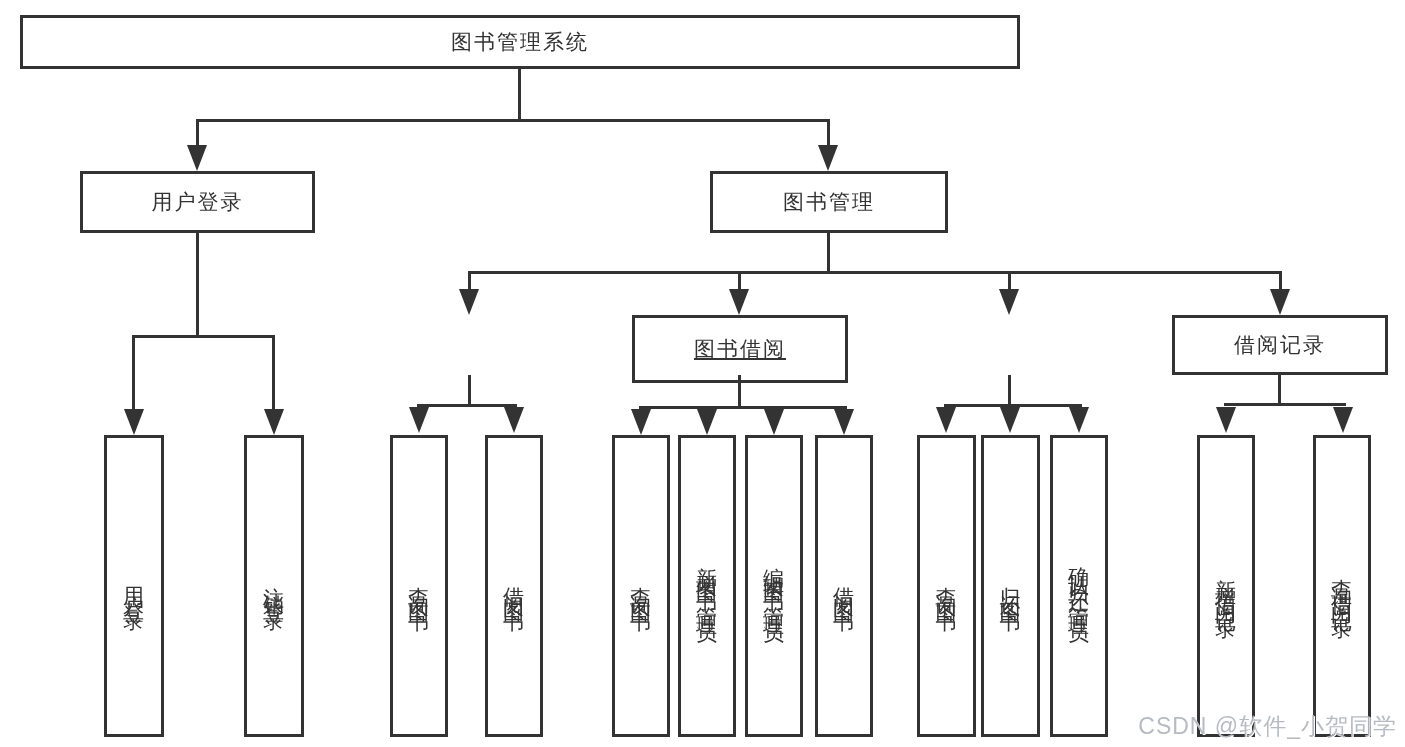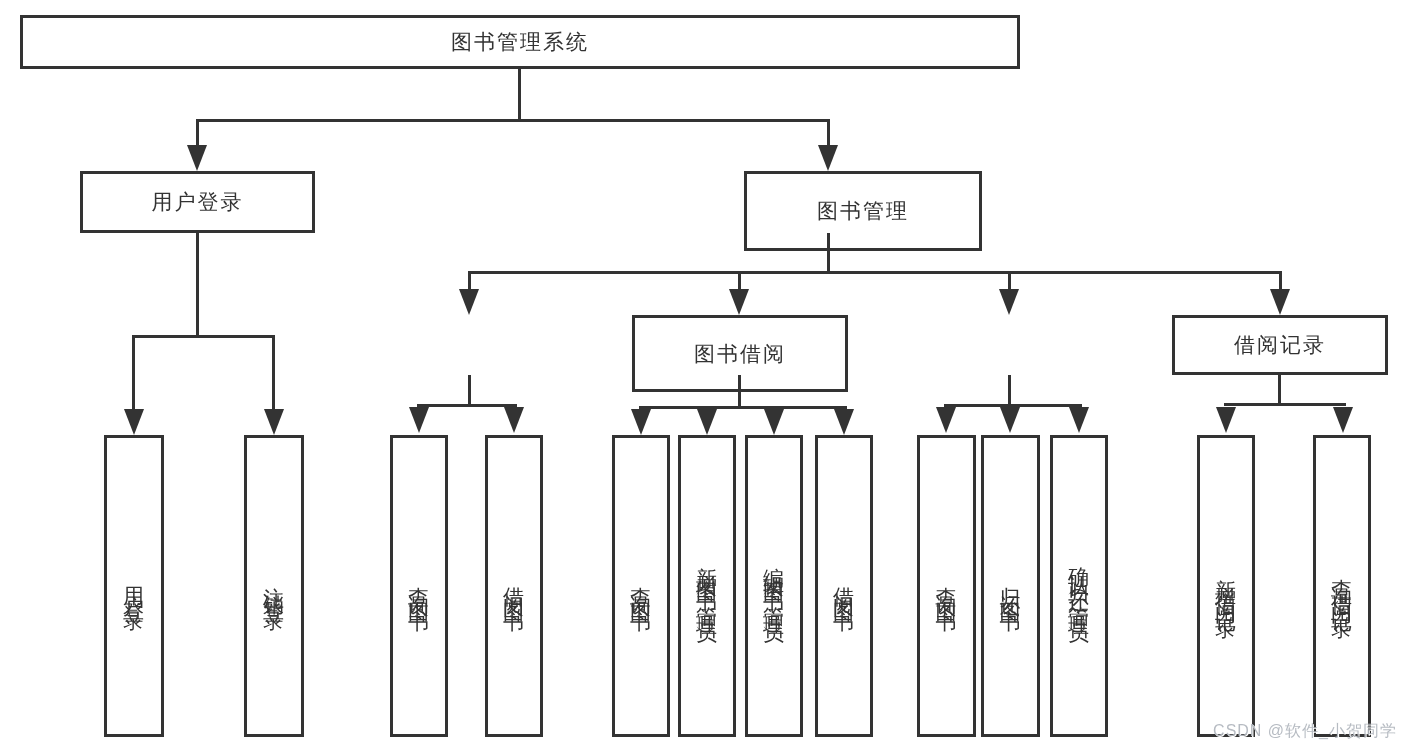--- a/index.html
+++ b/index.html
@@ -38,21 +38,21 @@
   .hline{position:absolute;height:3px;background:var(--line);}
   .arrow{
     position:absolute;width:0;height:0;
     border-left:10px solid transparent;
     border-right:10px solid transparent;
     border-top:26px solid var(--line);
   }
   .watermark{
     position:absolute;
     right:8px;bottom:5px;
-    font-size:16px;
+    font-size:23px;
     color:rgba(178,183,191,0.95);
     text-shadow:1px 1px 0 #ffffff;
     letter-spacing:1px;
     z-index:10;
     white-space:nowrap;
   }
 </style>
 </head>
 <body>
 
@@ -65,21 +65,21 @@
   <div class="vline" style="left:518px;top:68px;height:53px;"></div>
   <div class="hline" style="left:196px;top:119px;width:634px;"></div>
   <div class="vline" style="left:196px;top:119px;height:32px;"></div>
   <div class="arrow" style="left:187px;top:145px;"></div>
   <div class="vline" style="left:827px;top:119px;height:32px;"></div>
   <div class="arrow" style="left:818px;top:145px;"></div>
 
   <div class="node" style="left:80px;top:171px;width:235px;height:62px;">
     <span class="h-label">用户登录</span>
   </div>
-  <div class="node" style="left:744px;top:171px;width:238px;height:80px;">
+  <div class="node" style="left:710px;top:171px;width:238px;height:62px;">
     <span class="h-label">图书管理</span>
   </div>
 
   <div class="vline" style="left:196px;top:233px;height:105px;"></div>
   <div class="hline" style="left:132px;top:335px;width:143px;"></div>
   <div class="vline" style="left:132px;top:335px;height:78px;"></div>
   <div class="arrow" style="left:124px;top:409px;"></div>
   <div class="vline" style="left:272px;top:335px;height:78px;"></div>
   <div class="arrow" style="left:264px;top:409px;"></div>
 
@@ -87,21 +87,21 @@
   <div class="hline" style="left:468px;top:271px;width:814px;"></div>
   <div class="vline" style="left:468px;top:271px;height:22px;"></div>
   <div class="arrow" style="left:459px;top:289px;"></div>
   <div class="vline" style="left:738px;top:271px;height:22px;"></div>
   <div class="arrow" style="left:729px;top:289px;"></div>
   <div class="vline" style="left:1008px;top:271px;height:22px;"></div>
   <div class="arrow" style="left:999px;top:289px;"></div>
   <div class="vline" style="left:1279px;top:271px;height:22px;"></div>
   <div class="arrow" style="left:1270px;top:289px;"></div>
 
-  <div class="node" style="left:632px;top:315px;width:216px;height:77px;">
+  <div class="node" style="left:632px;top:315px;width:216px;height:68px;text-decoration:underline;">
     <span class="h-label">图书借阅</span>
   </div>
   <div class="node" style="left:1172px;top:315px;width:216px;height:60px;">
     <span class="h-label">借阅记录</span>
   </div>
 
   <div class="vline" style="left:468px;top:375px;height:32px;"></div>
   <div class="hline" style="left:417px;top:404px;width:100px;"></div>
   <div class="arrow" style="left:409px;top:407px;"></div>
   <div class="arrow" style="left:504px;top:407px;"></div>

